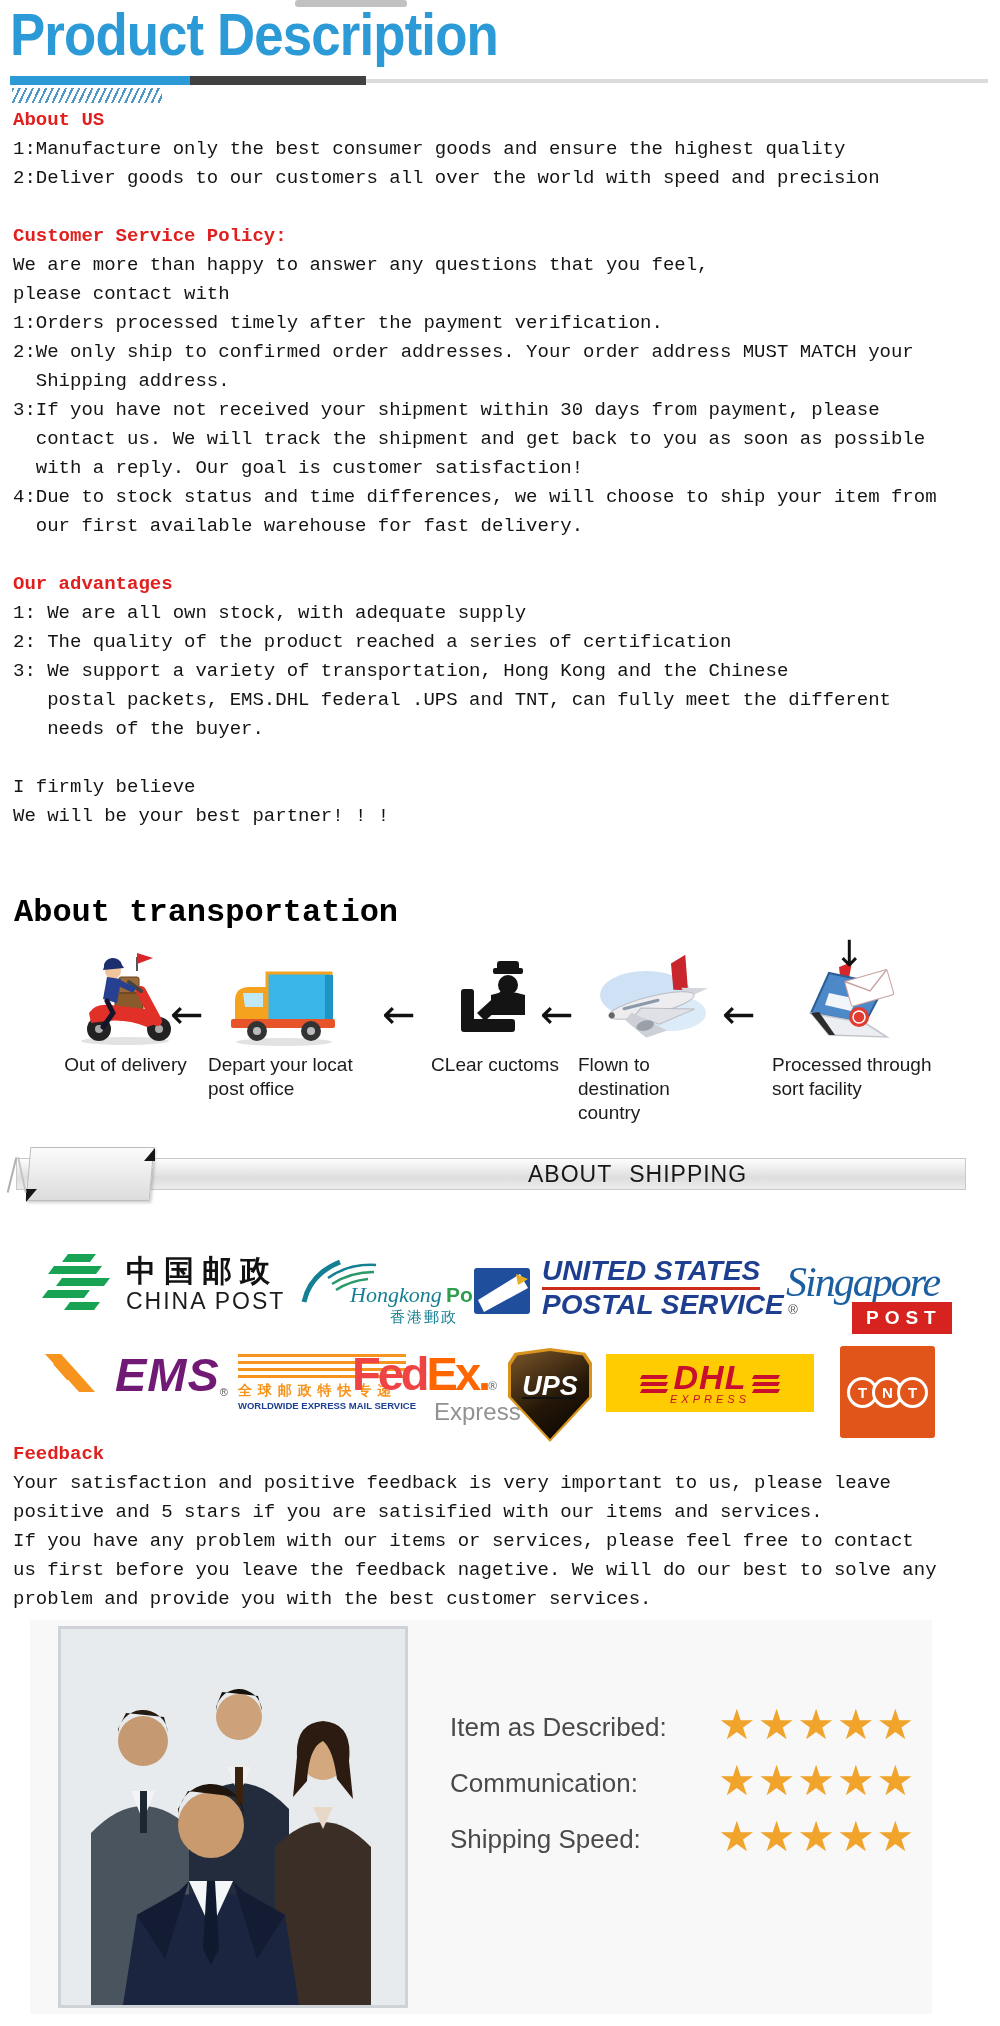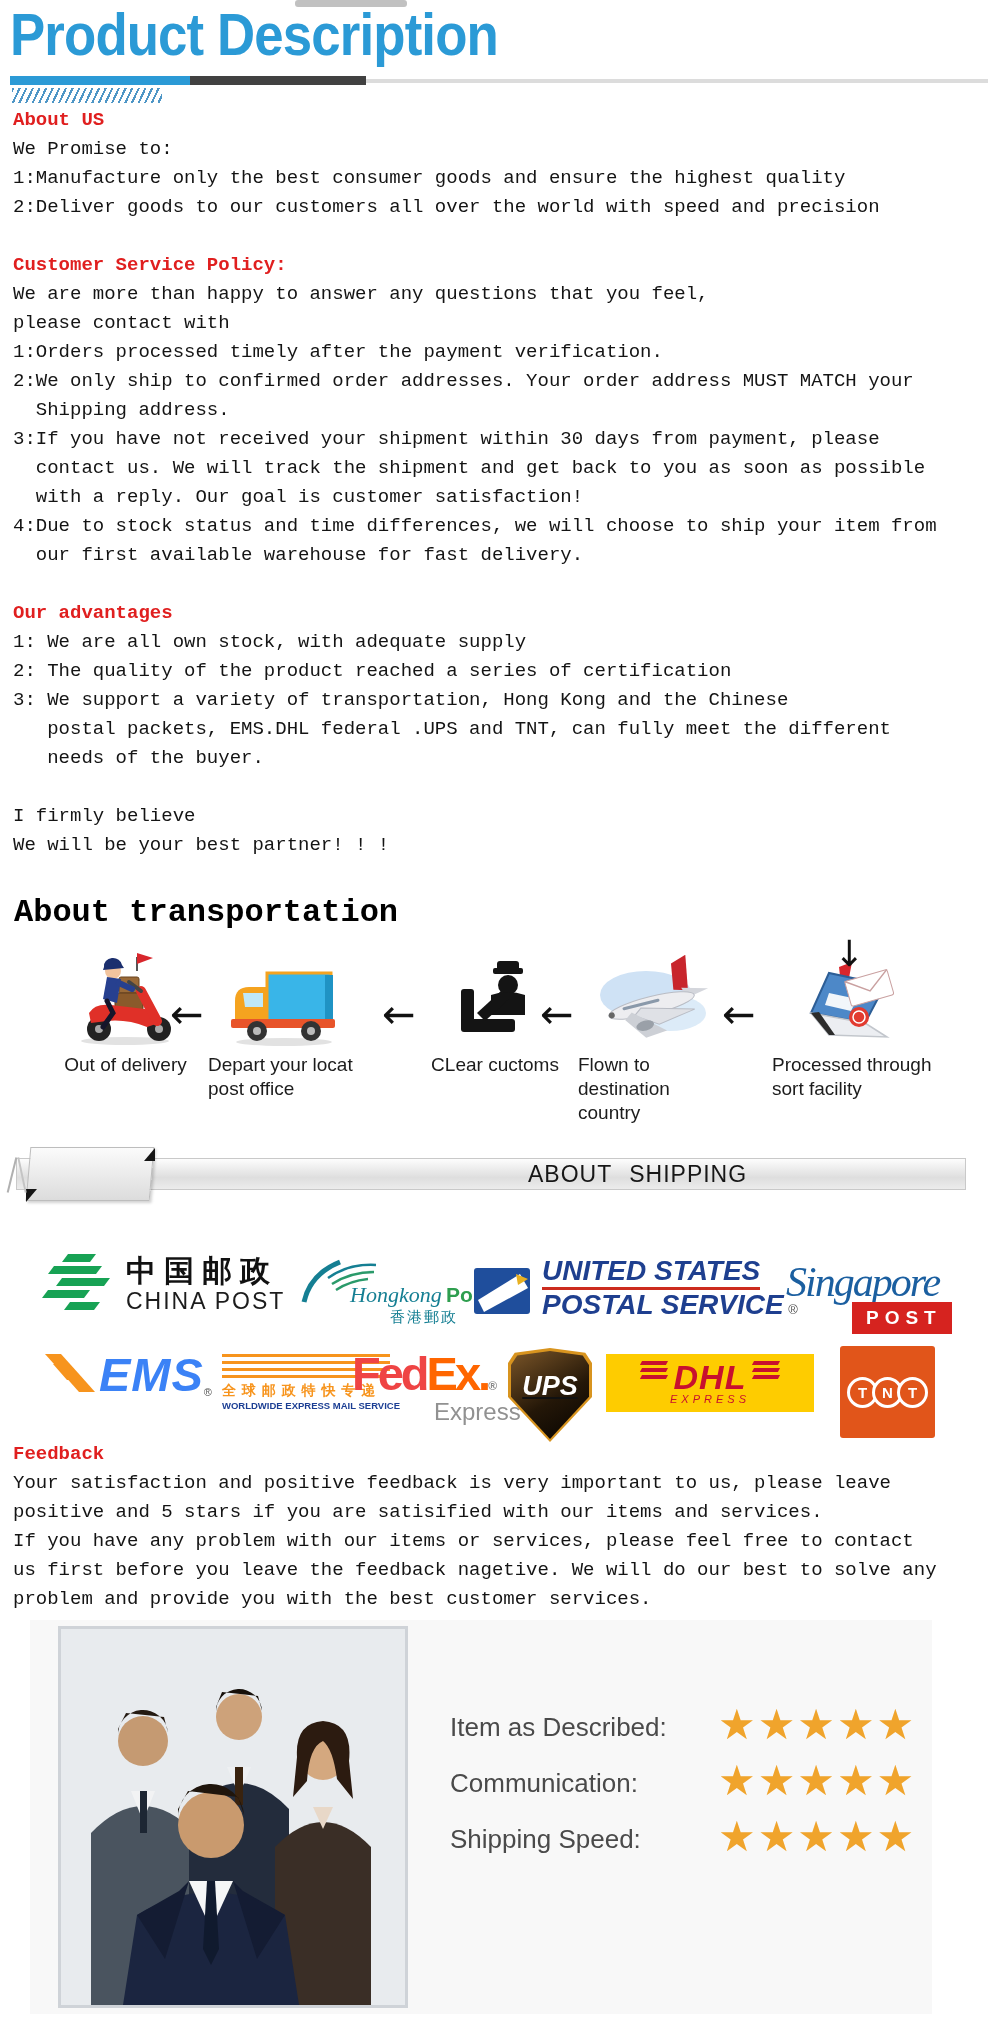--- a/index.html
+++ b/index.html
@@ -65,22 +65,22 @@
   .usps-l1{font-size:28px;letter-spacing:0;border-bottom:3px solid #CC2B1E;display:inline-block;padding-bottom:1px;}
   .usps-l2{font-size:28px;}
   .usps-reg{font-size:13px;color:#555;font-style:normal;font-weight:normal;}
   .sg{left:786px;top:1252px;width:205px;height:86px;}
   .sg-script{position:absolute;left:0;top:6px;font-family:"Liberation Serif",serif;font-style:italic;
              font-size:42px;color:#1B5FA0;letter-spacing:-2px;}
   .sg-post{position:absolute;left:66px;top:50px;background:#D6231F;color:#fff;
            font-size:19px;font-weight:bold;letter-spacing:6px;padding:5px 10px 5px 14px;}
 
   .ems{left:45px;top:1352px;display:flex;align-items:flex-start;}
-  .ems-name{font-size:47px;font-weight:bold;font-style:italic;color:#3b82f6;letter-spacing:1px;
-            line-height:46px;margin-left:4px;}
+  .ems-name{font-size:47px;font-weight:bold;font-style:italic;color:#701a75;letter-spacing:1px;
+            line-height:46px;margin-left:20px;}
   .ems-reg{font-size:11px;color:#555;margin-top:34px;}
   .ems-right{margin-left:10px;width:168px;}
   .ems-bars{margin-top:2px;}
   .ems-bar{height:3px;background:#F7941D;margin-bottom:4px;}
   .ems-cn{font-size:14px;font-weight:bold;color:#F7941D;letter-spacing:1px;white-space:nowrap;}
   .ems-en{font-size:9.5px;color:#1C3F94;font-weight:bold;white-space:nowrap;}
   .fedex{left:352px;top:1352px;width:180px;height:70px;}
   .fedex-word{font-size:47px;font-weight:bold;letter-spacing:-3px;line-height:44px;white-space:nowrap;}
   .fedex-fed{color:#ef4444;}
   .fedex-ex{color:#FF6600;}
@@ -88,21 +88,21 @@
   .fedex-express{position:absolute;left:82px;top:46px;font-size:24px;color:#919191;letter-spacing:0;}
   .ups{left:508px;top:1348px;width:84px;height:94px;
        background:#D8941F;clip-path:polygon(0 16%,8% 5%,50% 0,92% 5%,100% 16%,100% 52%,50% 100%,0 52%);}
   .ups-inner{position:absolute;left:3px;top:3px;right:3px;bottom:3px;
              background:linear-gradient(150deg,#7a5528,#241708 55%,#060300);
              clip-path:polygon(0 16%,8% 5%,50% 0,92% 5%,100% 16%,100% 52%,50% 100%,0 52%);
              display:flex;align-items:center;justify-content:center;text-decoration:underline;}
   .ups-word{color:#fff;font-weight:bold;font-style:italic;font-size:27px;margin-top:-18px;letter-spacing:0;}
   .dhl{left:606px;top:1354px;width:208px;height:58px;background:#FECC00;
        display:flex;flex-direction:column;align-items:center;justify-content:center;}
-  .dhl-row{display:flex;align-items:flex-start;gap:7px;}
+  .dhl-row{display:flex;align-items:flex-end;gap:7px;}
   .dash-group{display:flex;flex-direction:column;gap:3px;}
   .dash{width:26px;height:4px;background:#C8102E;transform:skewX(-28deg);}
   .dhl-word{font-size:34px;font-weight:bold;font-style:italic;color:#C8102E;letter-spacing:1px;line-height:32px;}
   .dhl-express{font-size:11px;font-style:italic;color:#C8102E;letter-spacing:4px;margin-top:0px;}
   .tnt{left:840px;top:1346px;width:95px;height:92px;background:#E1551A;border-radius:3px;
        display:flex;align-items:center;justify-content:center;}
   .tnt-circle{width:25px;height:25px;border:3px solid #fff;border-radius:50%;background:#E1551A;
               display:flex;align-items:center;justify-content:center;color:#fff;
               font-weight:bold;font-size:15px;margin:0 -3px;position:relative;}
 
@@ -124,21 +124,20 @@
   <div class="abs top-smudge"></div>
   <div class="abs title">Product Description</div>
   <div class="abs rule-blue"></div>
   <div class="abs rule-dark"></div>
   <div class="abs rule-light"></div>
   <div class="abs hashes"></div>
 
   <div class="abs text-block" style="left:13px;top:106px;">
 
   <div class="line red">About US</div>
-      <div class="line">We Promise to:</div>
       <div class="line">1:Manufacture only the best consumer goods and ensure the highest quality</div>
       <div class="line">2:Deliver goods to our customers all over the world with speed and precision</div>
       <div class="line"></div>
       <div class="line red">Customer Service Policy:</div>
       <div class="line">We are more than happy to answer any questions that you feel,</div>
       <div class="line">please contact with</div>
       <div class="line">1:Orders processed timely after the payment verification.</div>
       <div class="line">2:We only ship to confirmed order addresses. Your order address MUST MATCH your</div>
       <div class="line">  Shipping address.</div>
       <div class="line">3:If you have not received your shipment within 30 days from payment, please</div>

